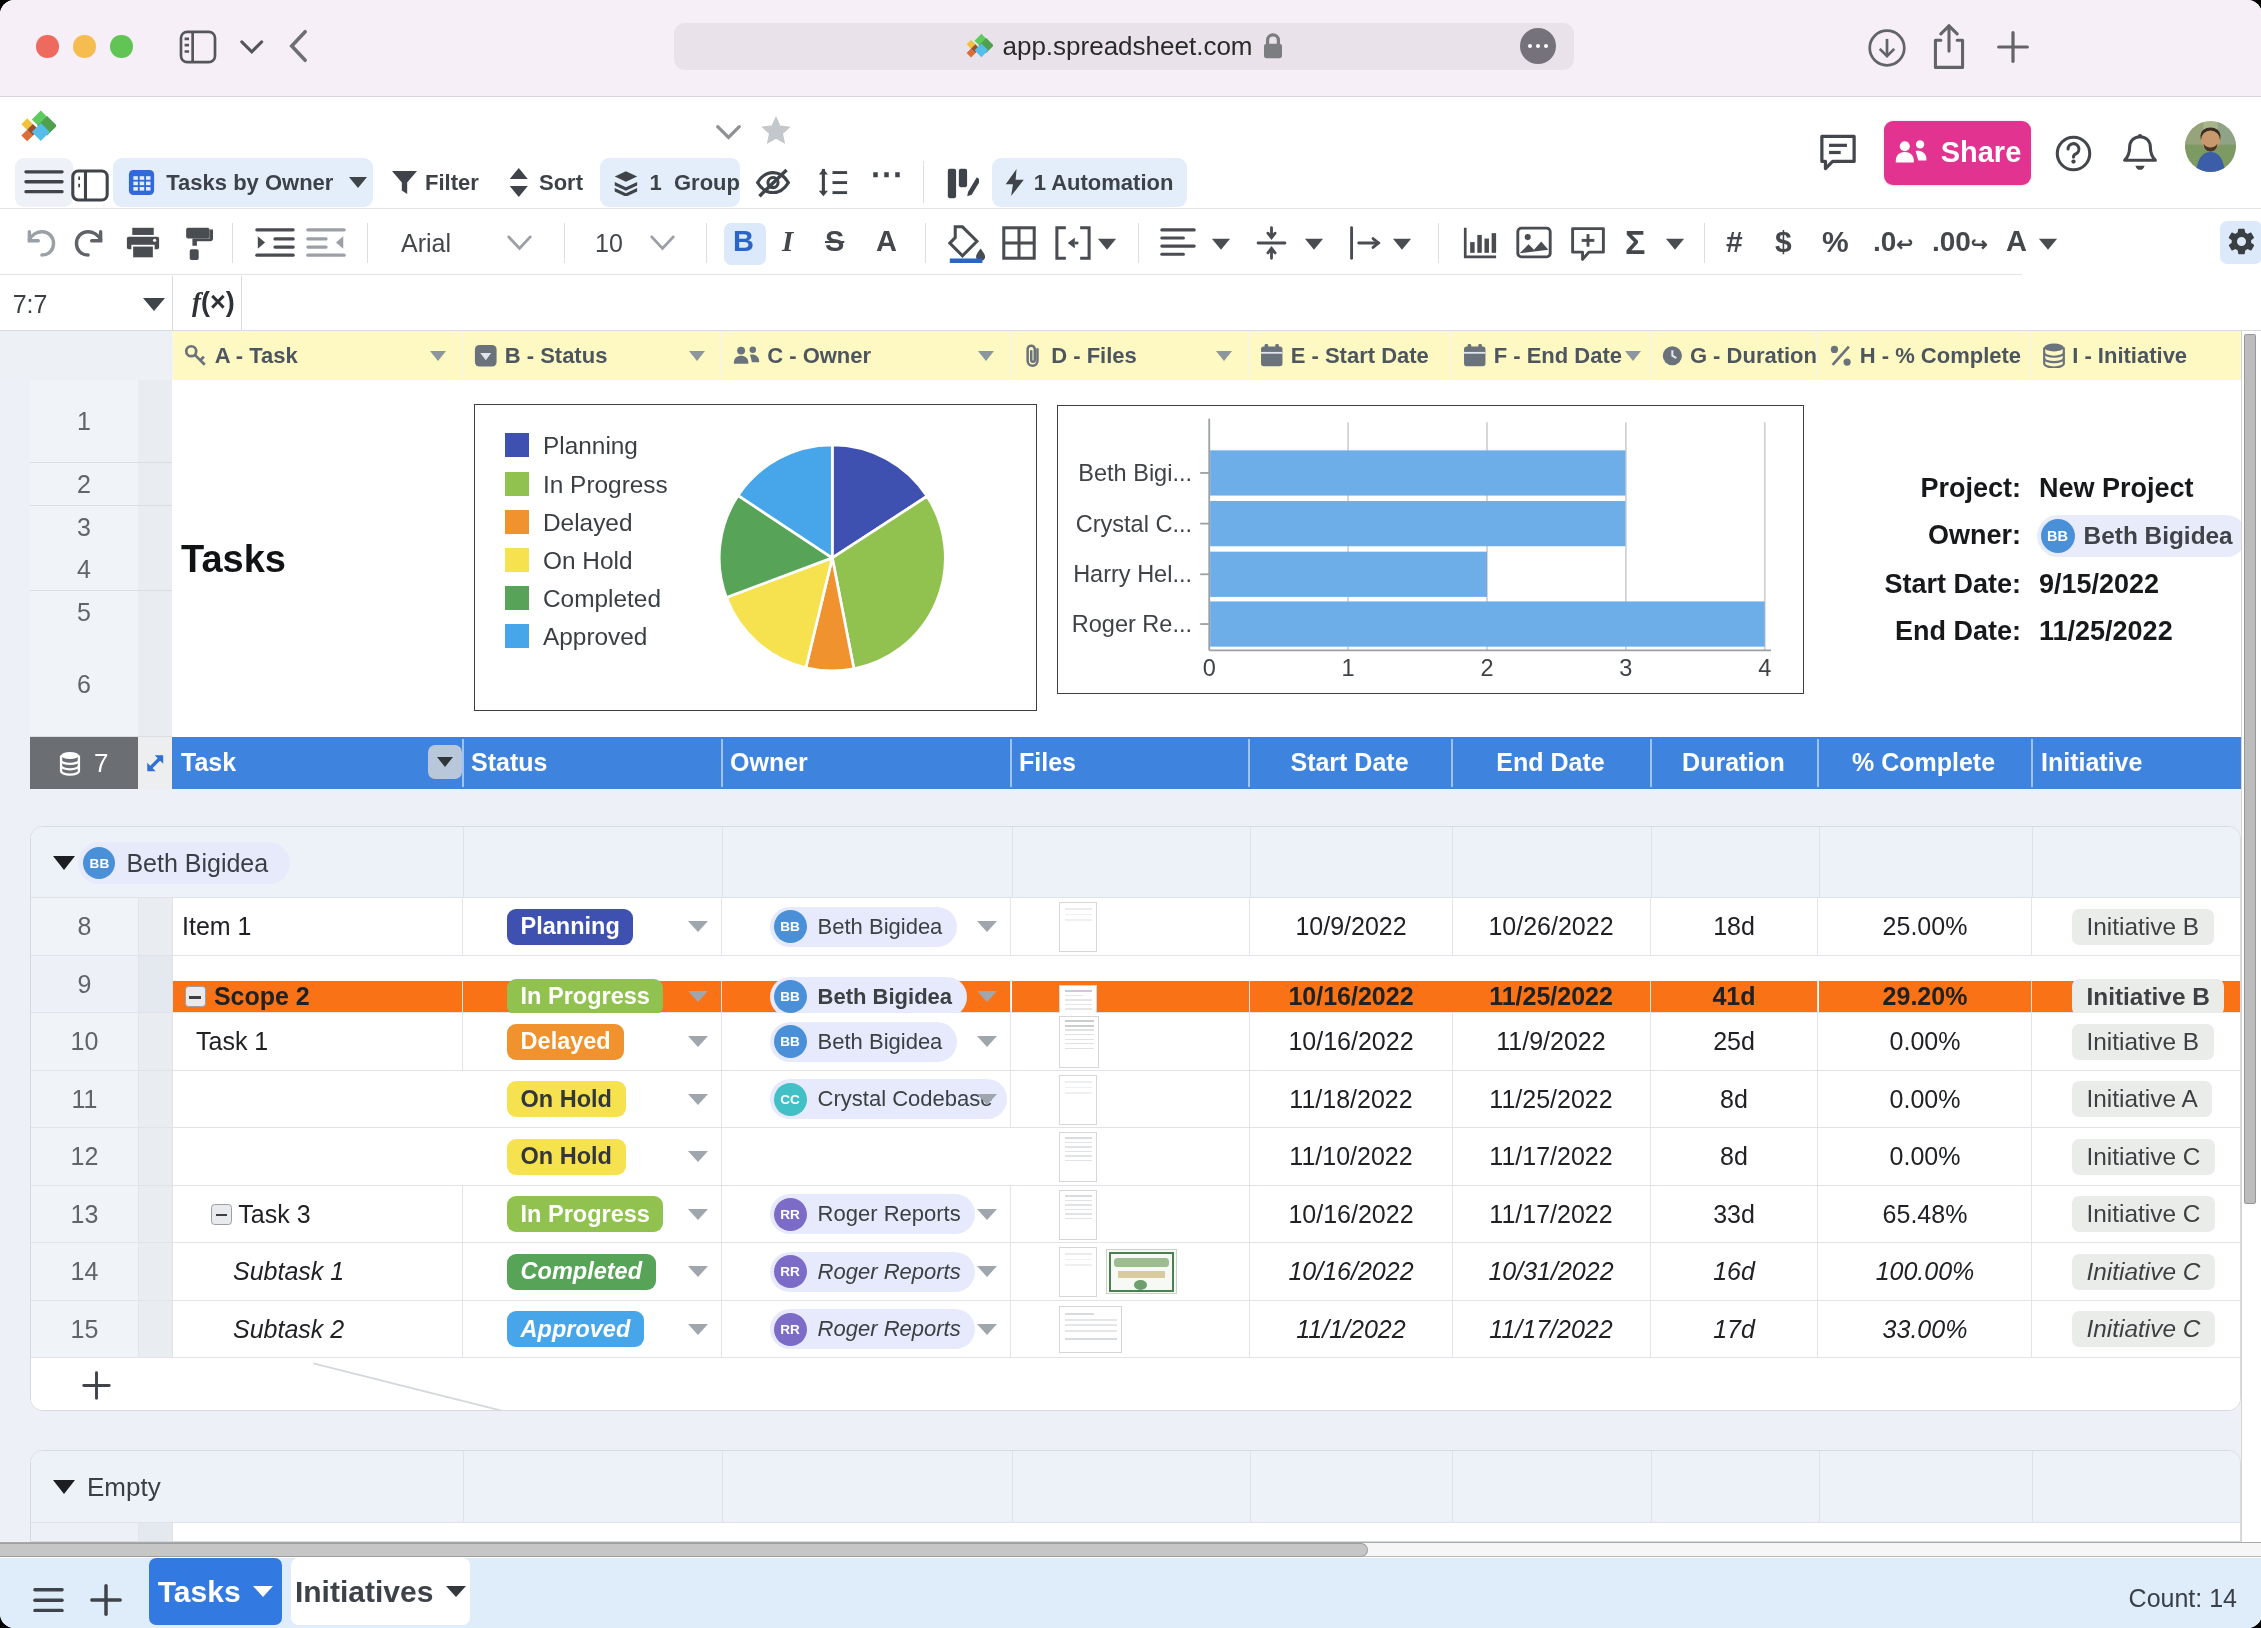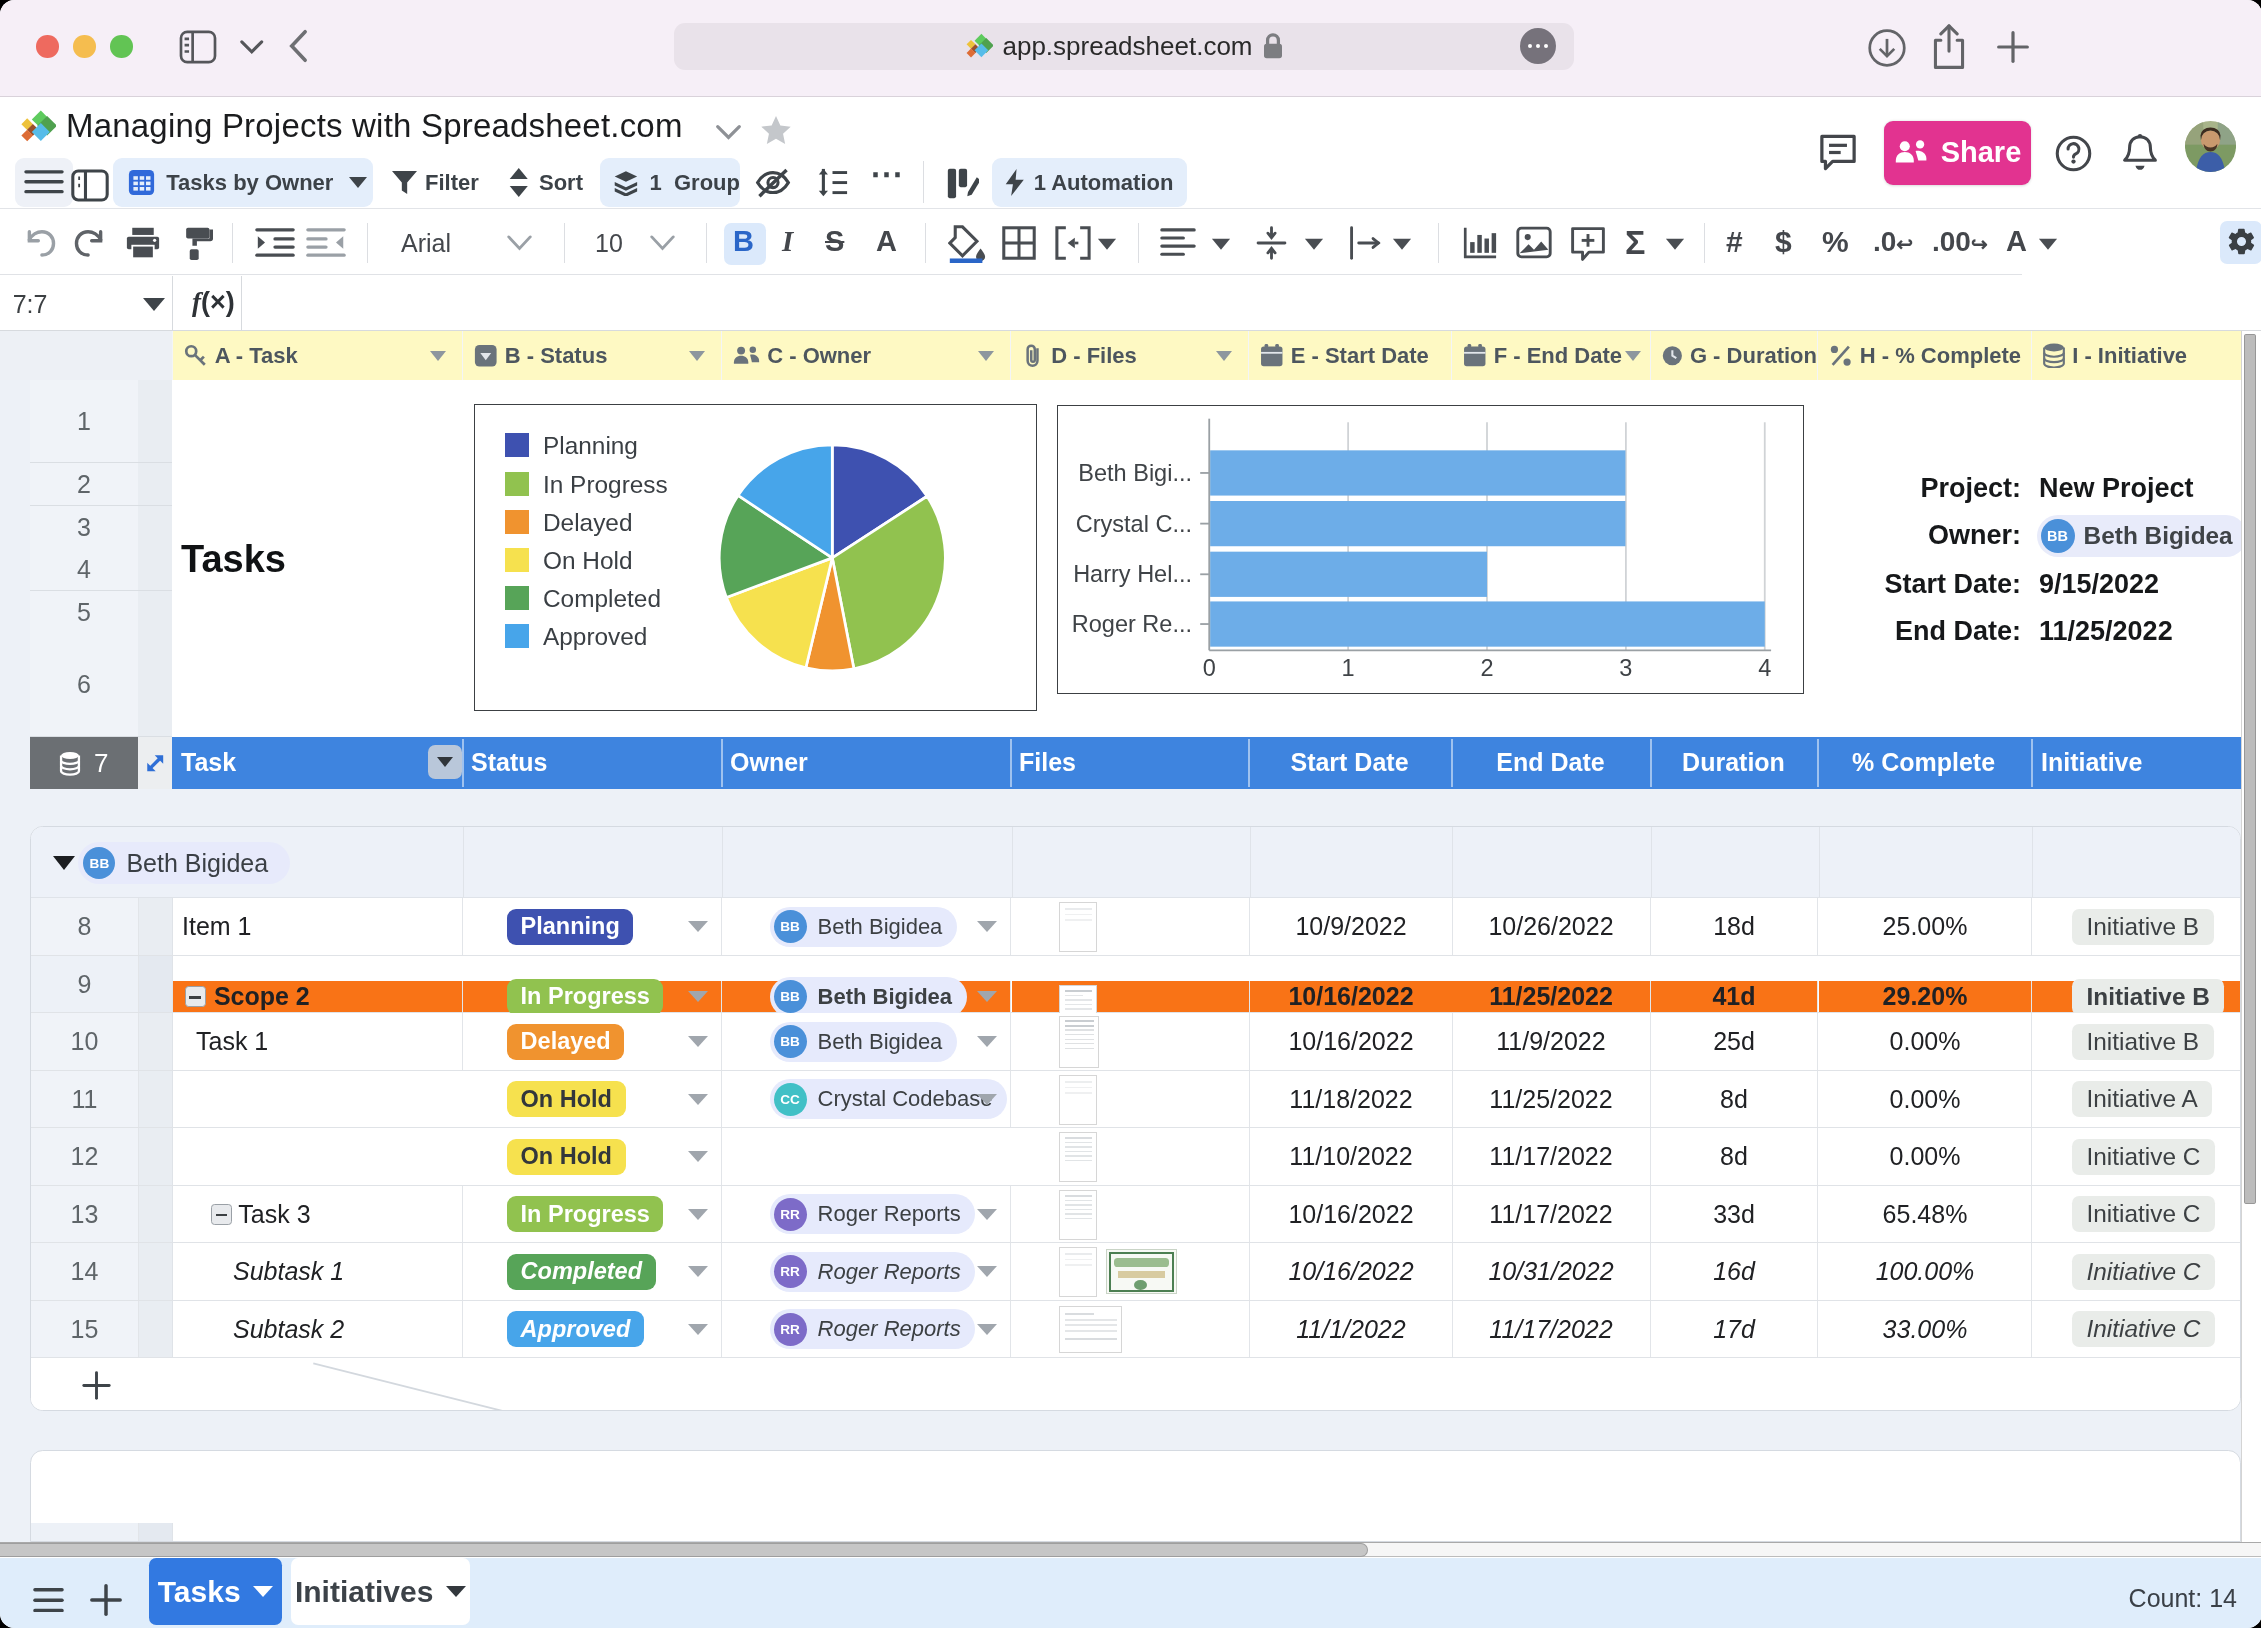--- a/index.html
+++ b/index.html
@@ -117,21 +117,20 @@
     <svg class="abs" style="left:18px;top:10px;" width="38" height="38" viewBox="0 0 60 60">
         <g>
           <rect x="8" y="19" width="13" height="13" fill="#eec23a" transform="rotate(45 14.5 25.5)"></rect>
           <rect x="17" y="28" width="13" height="13" fill="#9a4f2a" transform="rotate(45 23.5 34.5)"></rect>
           <rect x="8" y="37" width="13" height="13" fill="#dd6c35" transform="rotate(45 14.5 43.5)"></rect>
           <rect x="26" y="8" width="20" height="20" fill="#5ecb5e" transform="rotate(45 36 18)"></rect>
           <rect x="35" y="17" width="22" height="22" fill="#4fa14f" transform="rotate(45 46 28)"></rect>
           <rect x="26" y="28" width="20" height="20" fill="#56bce9" transform="rotate(45 36 38)"></rect>
         </g>
       </svg>
-    <div class="title">Managing Projects with Spreadsheet.com</div>
     <svg class="abs" style="left:715px;top:25px;" width="27" height="18" viewBox="0 0 30 20" fill="none" stroke="#8e9196" stroke-width="3.6" stroke-linecap="round">
         <polyline points="3,4 15,16 27,4"></polyline>
       </svg>
     <svg class="abs" style="left:758px;top:14.5px;" width="36" height="36" viewBox="0 0 24 24" fill="#c4c7cb">
         <path d="M12 2l2.9 6.3 6.9.8-5.1 4.7 1.4 6.8-6.1-3.4-6.1 3.4 1.4-6.8L2.2 9.1l6.9-.8z"></path>
       </svg>
 
     <svg class="abs" style="left:1818px;top:33px;" width="40" height="43" viewBox="0 0 44 48" fill="none" stroke="#43464b" stroke-width="3.6" stroke-linejoin="round">
         <path d="M4 6 h36 v28 h-24 l-8 8 v-8 h-4 z"></path>
         <line x1="12" y1="16" x2="32" y2="16"></line>
@@ -873,20 +872,33 @@
             <line x1="16" y1="2" x2="16" y2="30"></line>
             <line x1="2" y1="16" x2="30" y2="16"></line>
           </svg>
         <svg class="abs" style="left:0;top:0;" width="507" height="54" viewBox="0 0 560 60">
             <path d="M312 6 L527 60" stroke="#d3d8de" stroke-width="2" fill="none"></path>
           </svg>
       </div>
     </div>
 
     <div class="abs" style="left:30px;top:1070px;width:2211px;height:92px;background:#fff;border:0.9px solid #d5dae1;border-radius:12.7px 12.7px 0 0;overflow:hidden;" id="emptygroup">
+      <div class="abs" style="left:0;top:0;width:2211px;height:72px;background:#edf1f8;">
+        <span class="abs" style="left:22px;top:29px;width:0;height:0;border-left:11px solid transparent;border-right:11px solid transparent;border-top:14.5px solid #1c1e21;"></span>
+        <div class="abs" style="left:56px;top:21px;font-size:26px;color:#3a3f45;">Empty</div>
+        <div class="abs" style="left:432px;top:0;width:0.9px;height:72px;background:#dfe3e9;"></div>
+        <div class="abs" style="left:691px;top:0;width:0.9px;height:72px;background:#dfe3e9;"></div>
+        <div class="abs" style="left:981px;top:0;width:0.9px;height:72px;background:#dfe3e9;"></div>
+        <div class="abs" style="left:1219px;top:0;width:0.9px;height:72px;background:#dfe3e9;"></div>
+        <div class="abs" style="left:1421px;top:0;width:0.9px;height:72px;background:#dfe3e9;"></div>
+        <div class="abs" style="left:1620px;top:0;width:0.9px;height:72px;background:#dfe3e9;"></div>
+        <div class="abs" style="left:1788px;top:0;width:0.9px;height:72px;background:#dfe3e9;"></div>
+        <div class="abs" style="left:2001px;top:0;width:0.9px;height:72px;background:#dfe3e9;"></div>
+        <div class="abs" style="left:0;bottom:0;width:2211px;height:0.9px;background:#dfe3e9;"></div>
+      </div>
       <div class="row sel" style="top:72px;height:20px;font-weight:400;">
         <div class="rn"></div>
           <div class="rs"></div>
         <div class="c c1" style="padding-left:11.8px;">
             <span class="minus" style="margin-top:27px;"></span>
           </div>
         <div class="c c2">
             <span style="position:absolute;left:44px;top:12.7px;width:145px;height:18px;border-radius:9px 9px 0 0;background:#91c24f;"></span>
           </div>
         <div class="c c3"></div>

